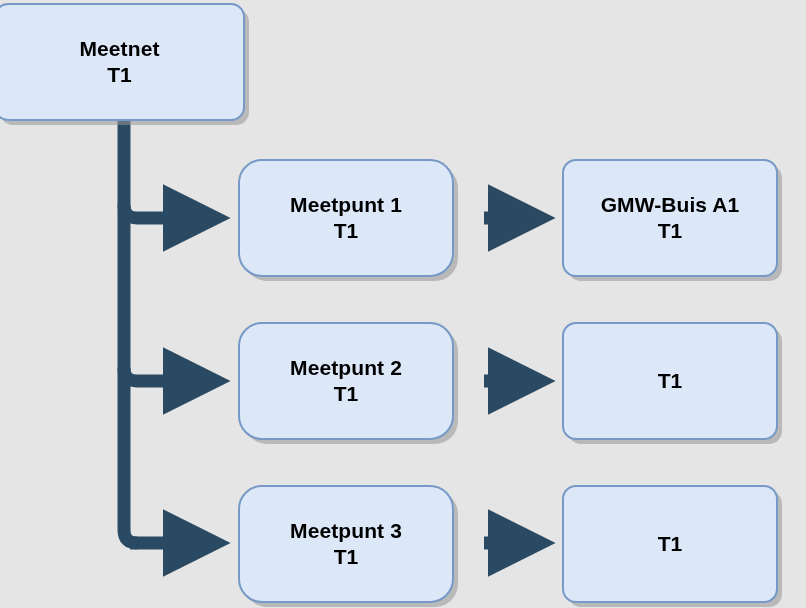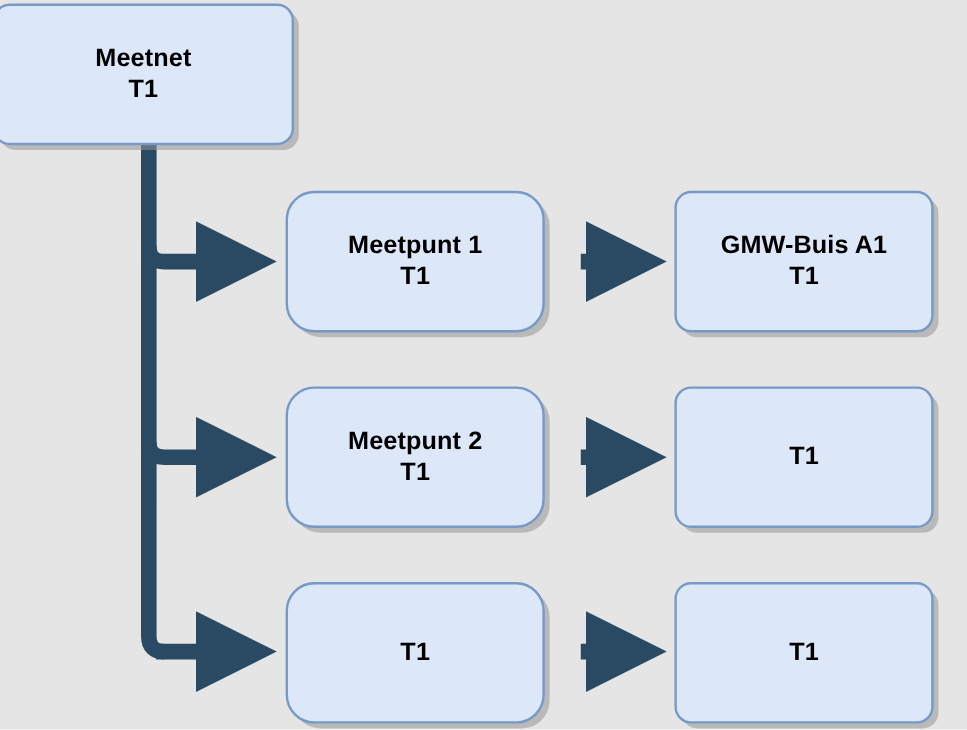--- a/index.html
+++ b/index.html
@@ -115,20 +115,21 @@
     <span class="line1">Meetpunt 1</span>
     <span class="line2">T1</span>
   </div>
 
   <div class="node col-mid row2">
     <span class="line1">Meetpunt 2</span>
     <span class="line2">T1</span>
   </div>
 
   <div class="node col-mid row3">
+    <span class="line1">Meetpunt 3</span>
     <span class="line2">T1</span>
   </div>
 
   <div class="node col-right row1">
     <span class="line1">GMW-Buis A1</span>
     <span class="line2">T1</span>
   </div>
 
   <div class="node col-right row2">
     <span class="line2">T1</span>

